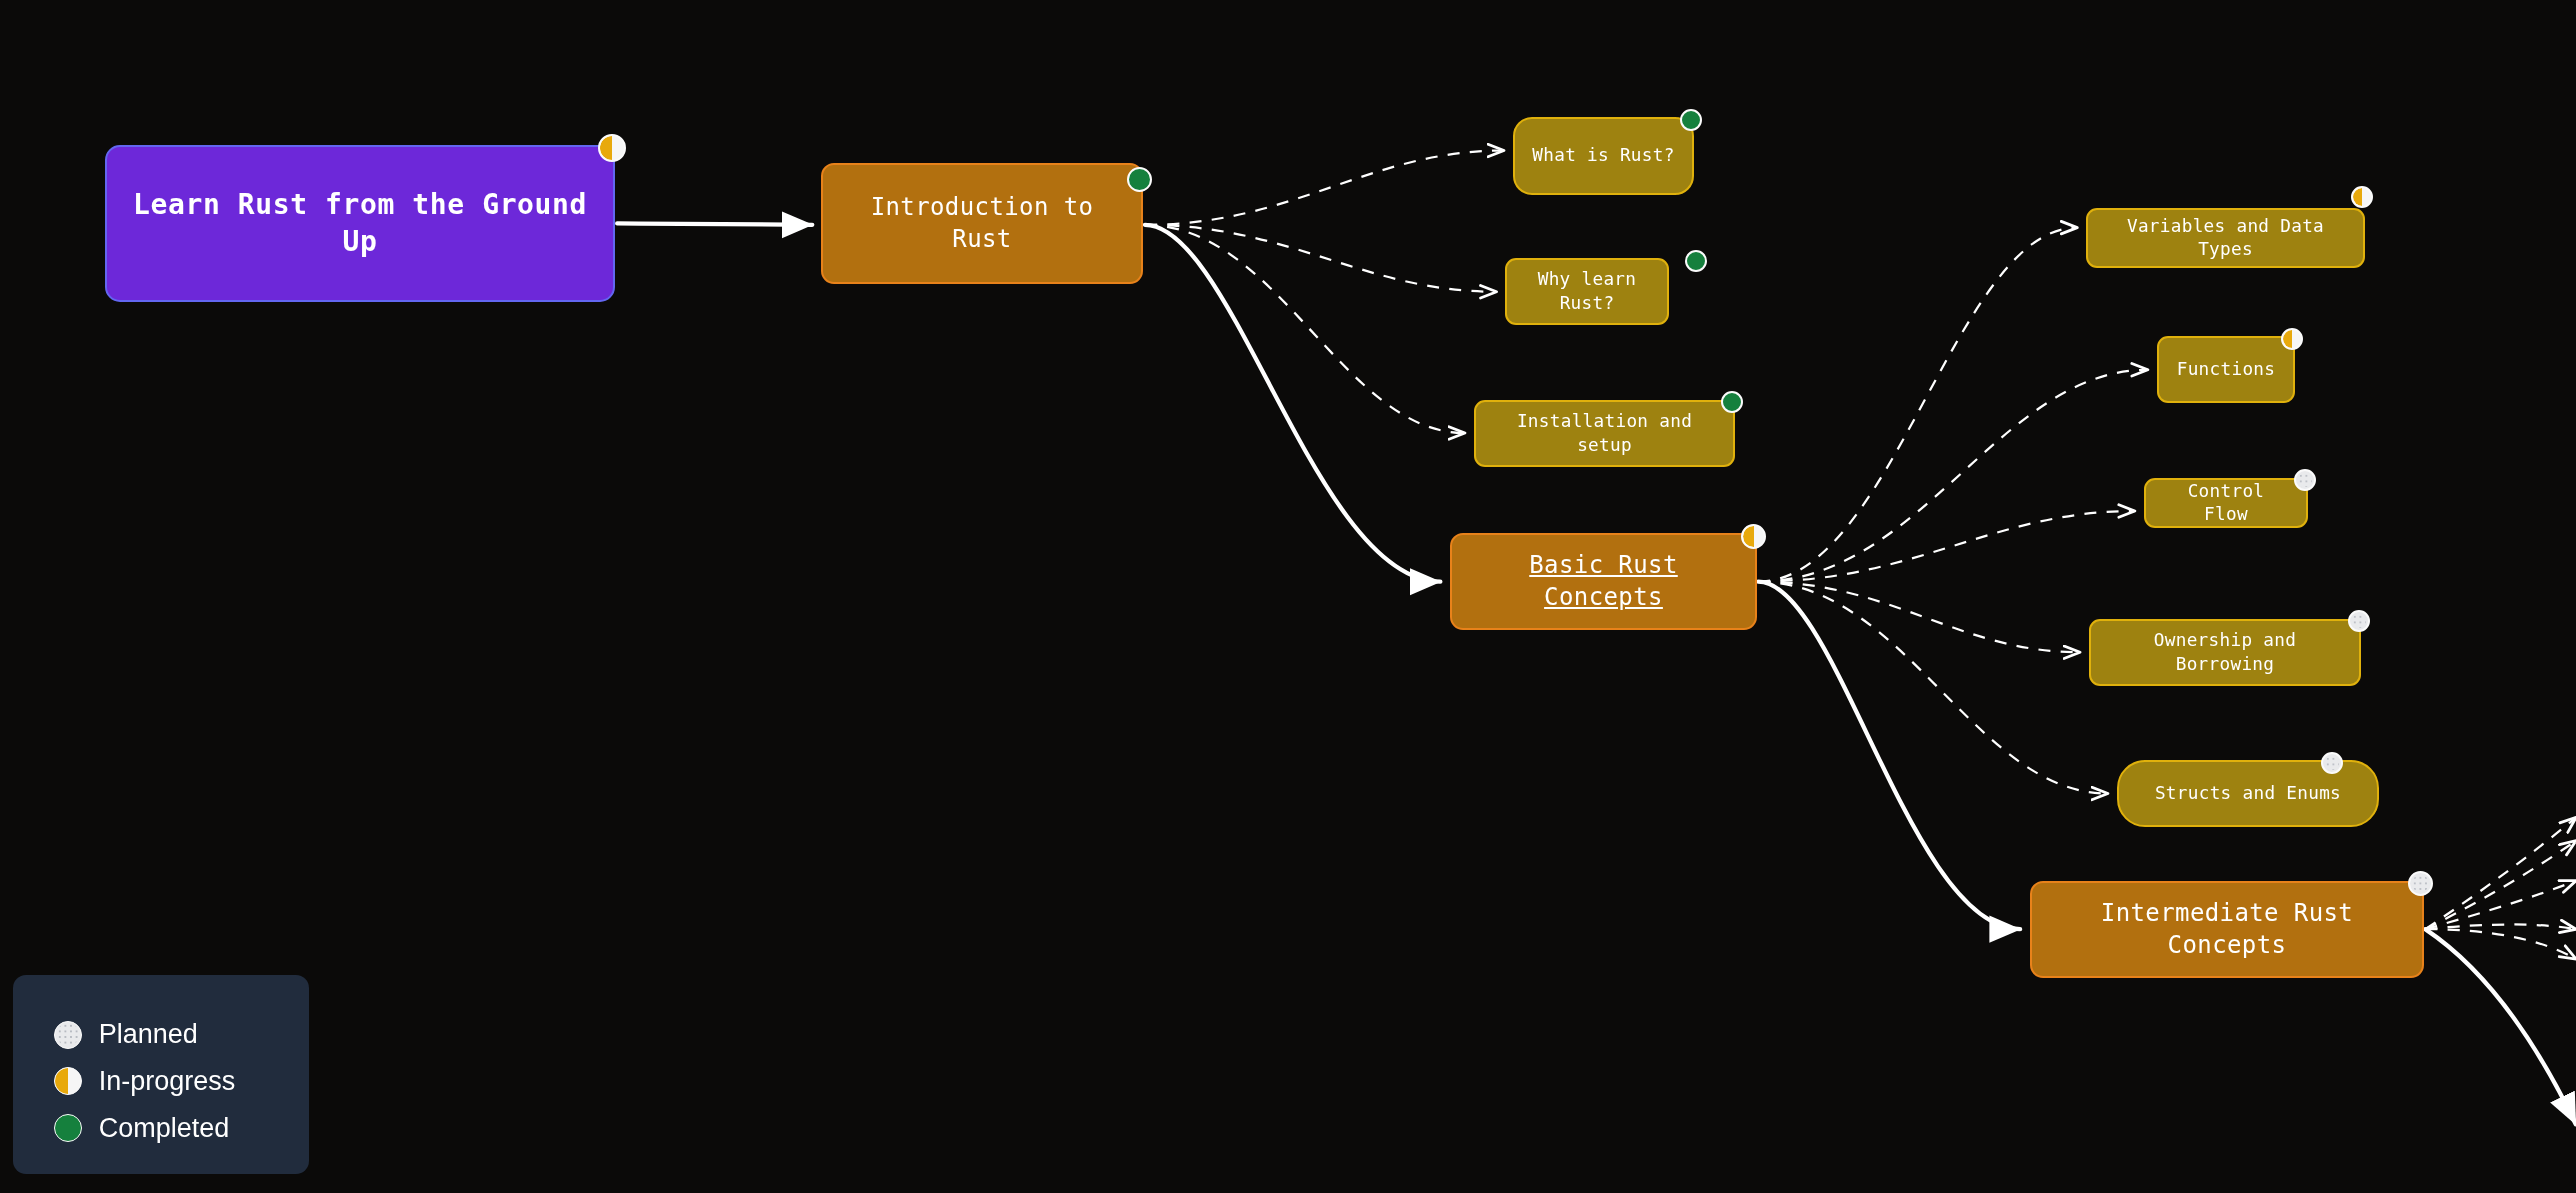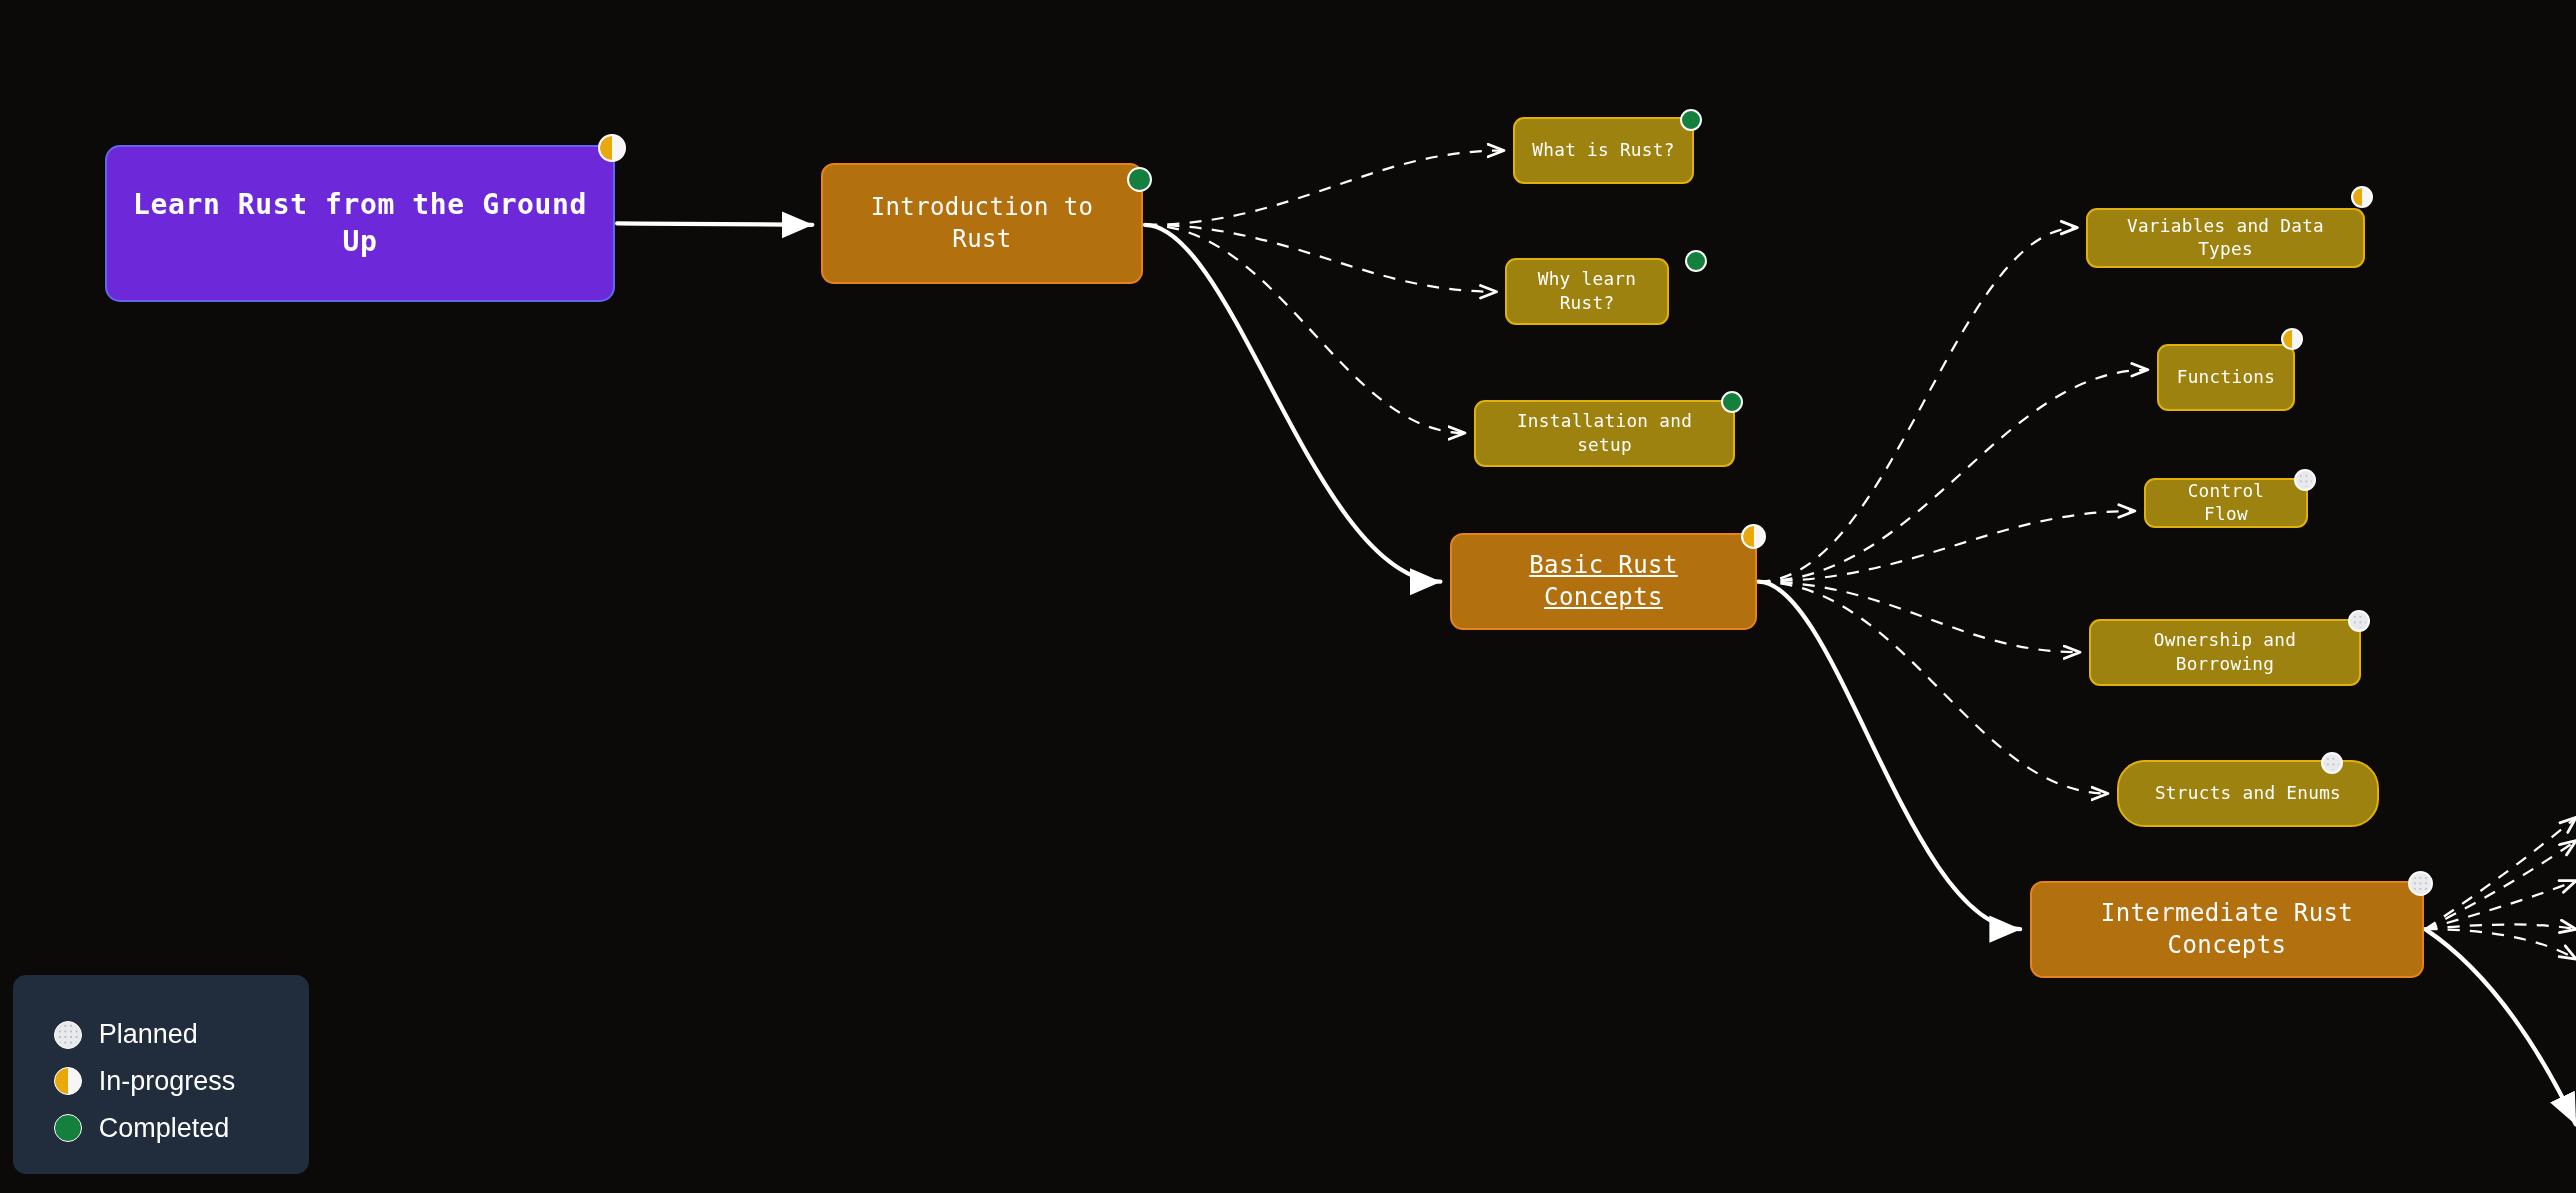--- a/index.html
+++ b/index.html
@@ -191,41 +191,41 @@
 
   <div id="nodes-group">
       <div class="node node-root" style="left: 105px; top: 145px; width: 510px; height: 157px;">
         <span>Learn Rust from the Ground Up</span>
       </div>
       <span class="badge badge-lg inprogress" style="left: 598px; top: 134px;"></span>
       <div class="node node-branch" style="left: 821px; top: 163px; width: 322px; height: 121px;">
         <span>Introduction to Rust</span>
       </div>
       <span class="badge badge-md completed" style="left: 1127px; top: 167px;"></span>
-      <div class="node node-leaf" style="left: 1513px; top: 117px; width: 181px; height: 67px;">
+      <div class="node node-leaf" style="left: 1513px; top: 117px; width: 181px; height: 78px; border-radius: 19px;">
         <span>What is Rust?</span>
       </div>
       <span class="badge badge-sm completed" style="left: 1680px; top: 109px;"></span>
       <div class="node node-leaf" style="left: 1505px; top: 258px; width: 164px; height: 67px;">
         <span>Why learn Rust?</span>
       </div>
       <span class="badge badge-sm completed" style="left: 1685px; top: 250px;"></span>
       <div class="node node-leaf" style="left: 1474px; top: 400px; width: 261px; height: 67px;">
         <span>Installation and setup</span>
       </div>
       <span class="badge badge-sm completed" style="left: 1721px; top: 391px;"></span>
       <div class="node node-branch" style="left: 1450px; top: 533px; width: 307px; height: 97px; text-decoration: underline;">
         <span>Basic Rust Concepts</span>
       </div>
       <span class="badge badge-md inprogress" style="left: 1741px; top: 524px;"></span>
       <div class="node node-leaf" style="left: 2086px; top: 194px; width: 279px; height: 60px; margin-top: 14px;">
         <span>Variables and Data Types</span>
       </div>
       <span class="badge badge-sm inprogress" style="left: 2351px; top: 186px;"></span>
-      <div class="node node-leaf" style="left: 2157px; top: 336px; width: 138px; height: 67px; margin-top: 8px;">
+      <div class="node node-leaf" style="left: 2157px; top: 336px; width: 138px; height: 67px;">
         <span>Functions</span>
       </div>
       <span class="badge badge-sm inprogress" style="left: 2281px; top: 328px;"></span>
       <div class="node node-leaf" style="left: 2144px; top: 478px; width: 164px; height: 50px;">
         <span>Control Flow</span>
       </div>
       <span class="badge badge-sm planned" style="left: 2294px; top: 469px;"></span>
       <div class="node node-leaf" style="left: 2089px; top: 619px; width: 272px; height: 67px;">
         <span>Ownership and Borrowing</span>
       </div>

